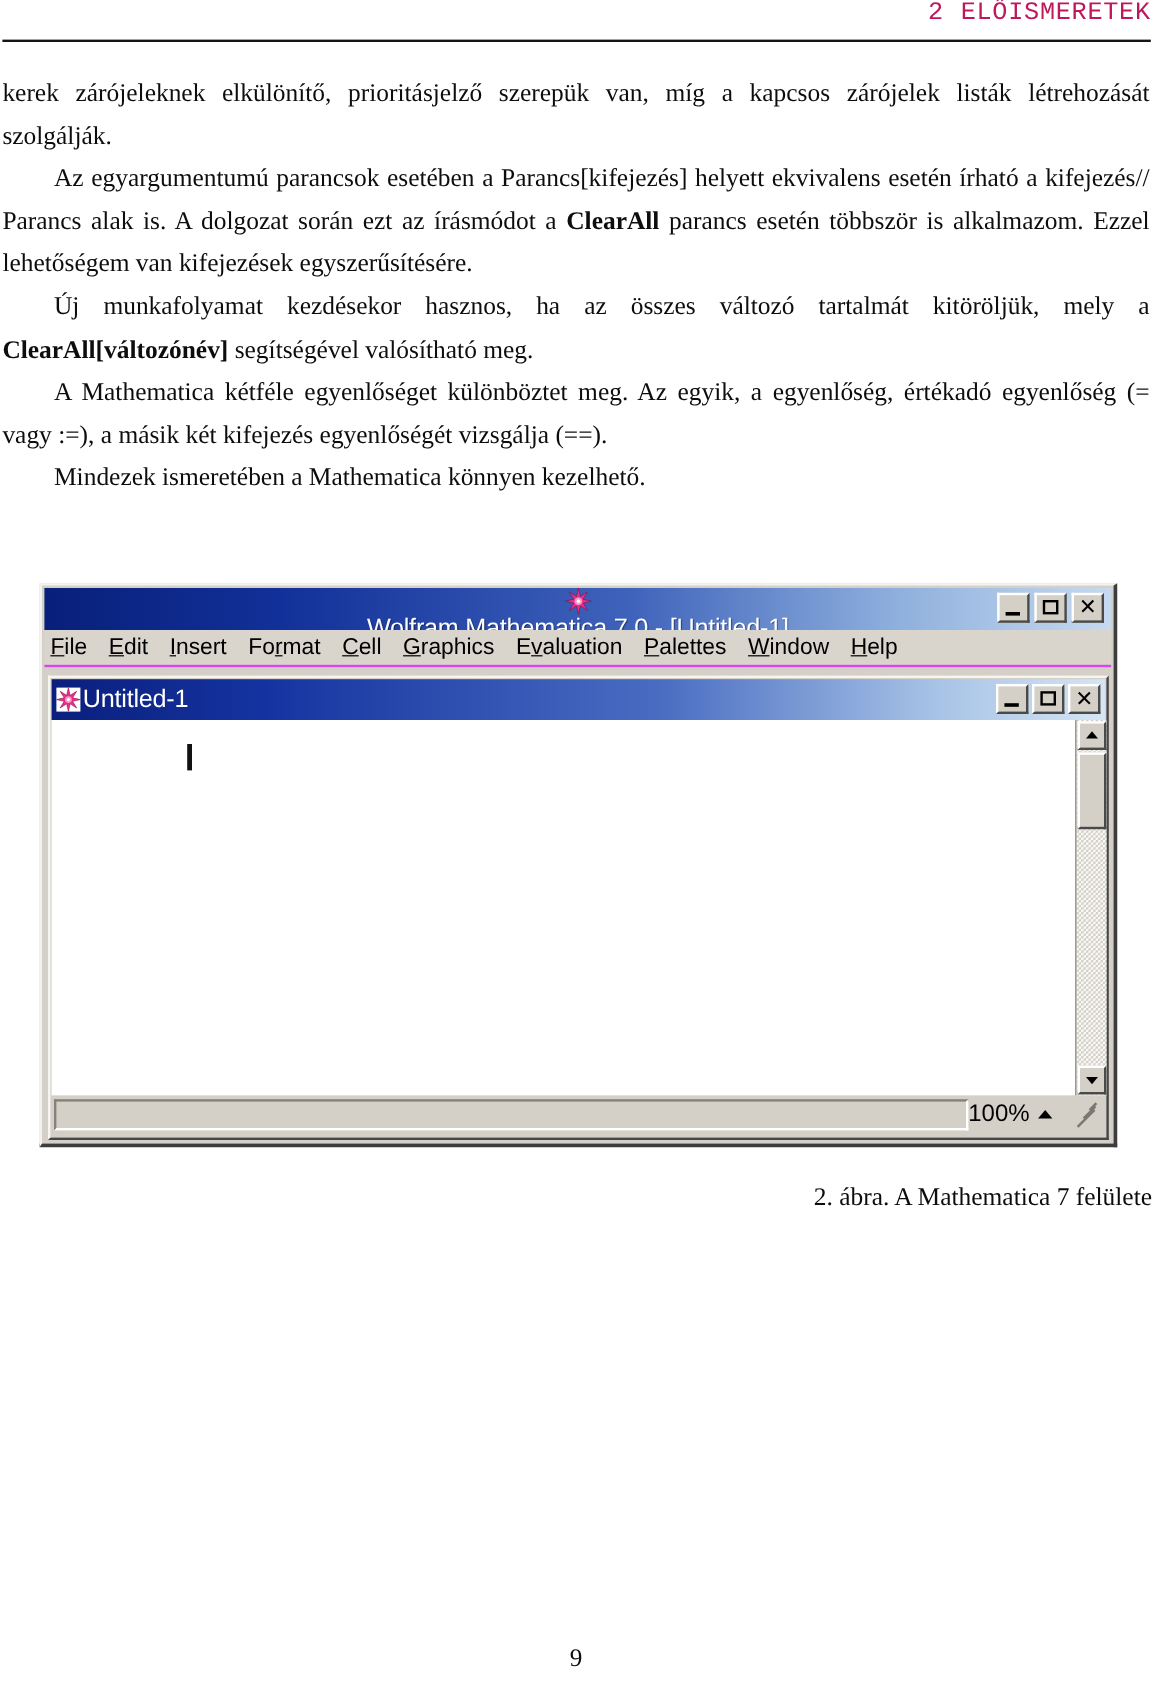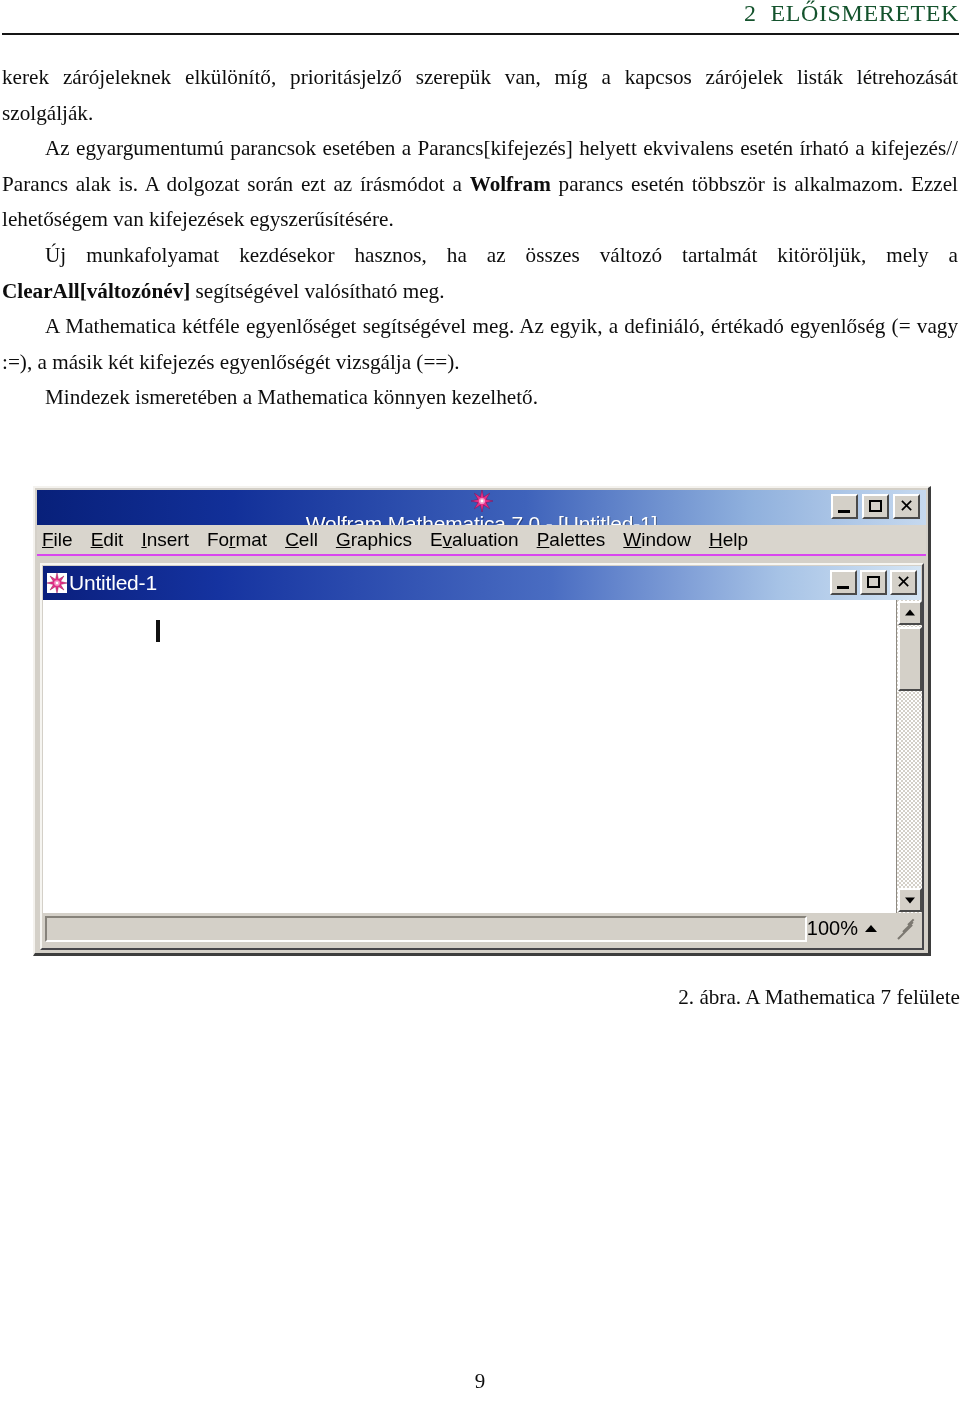--- a/index.html
+++ b/index.html
@@ -21,24 +21,24 @@
     position: absolute;
     left: 0px;
     top: 0px;
     width: 960px;
     height: 42px;
   }
   .header-title {
     position: absolute;
     right: 1px;
     top: 0px;
-    font-family: Liberation Serif, serif;
-    font-size: 24px;
+    font-family: Liberation Mono, monospace;
+    font-size: 21px;
     letter-spacing: 0.6px;
-    color: #14532d;
+    color: #be185d;
     white-space: nowrap;
   }
   .header-num {
     margin-right: 14px;
   }
   .header-rule {
     position: absolute;
     left: 2px;
     right: 1px;
     top: 33px;
@@ -408,23 +408,23 @@
 
 <div class="page-header">
   <div class="header-title">
     <span class="header-num">2</span><span>ELŐISMERETEK</span>
   </div>
   <div class="header-rule"></div>
 </div>
 
 <div class="body-text">
   <p class="p-norm"><span>kerek zárójeleknek elkülönítő, prioritásjelző szerepük van, míg a kapcsos zárójelek listák létrehozását szolgálják.</span></p>
-  <p class="para-indent"><span>Az egyargumentumú parancsok esetében a Parancs[kifejezés] helyett ekvivalens esetén írható a kifejezés// Parancs alak is. A dolgozat során ezt az írásmódot a </span><span class="b">Wolfram</span><span> parancs esetén többször is alkalmazom. Ezzel lehetőségem van kifejezések egyszerűsítésére.</span></p>
+  <p class="para-indent"><span>Az egyargumentumú parancsok esetében a Parancs[kifejezés] helyett ekvivalens esetén írható a kifejezés// Parancs alak is. A dolgozat során ezt az írásmódot a </span><span class="b">ClearAll</span><span> parancs esetén többször is alkalmazom. Ezzel lehetőségem van kifejezések egyszerűsítésére.</span></p>
   <p class="para-indent"><span>Új munkafolyamat kezdésekor hasznos, ha az összes változó tartalmát kitöröljük, mely a </span><span class="b">ClearAll[változónév]</span><span> segítségével valósítható meg.</span></p>
-  <p class="para-indent"><span>A Mathematica kétféle egyenlőséget segítségével meg. Az egyik, a definiáló, értékadó egyenlőség (= vagy :=), a másik két kifejezés egyenlőségét vizsgálja (==).</span></p>
+  <p class="para-indent"><span>A Mathematica kétféle egyenlőséget különböztet meg. Az egyik, a egyenlőség, értékadó egyenlőség (= vagy :=), a másik két kifejezés egyenlőségét vizsgálja (==).</span></p>
   <p class="para-indent"><span>Mindezek ismeretében a Mathematica könnyen kezelhető.</span></p>
 </div>
 
 <div class="figure">
 
   <div class="app-window">
 
     <div class="app-titlebar">
       <span class="spikey">
         <svg width="22" height="22" viewBox="0 0 22 22">

